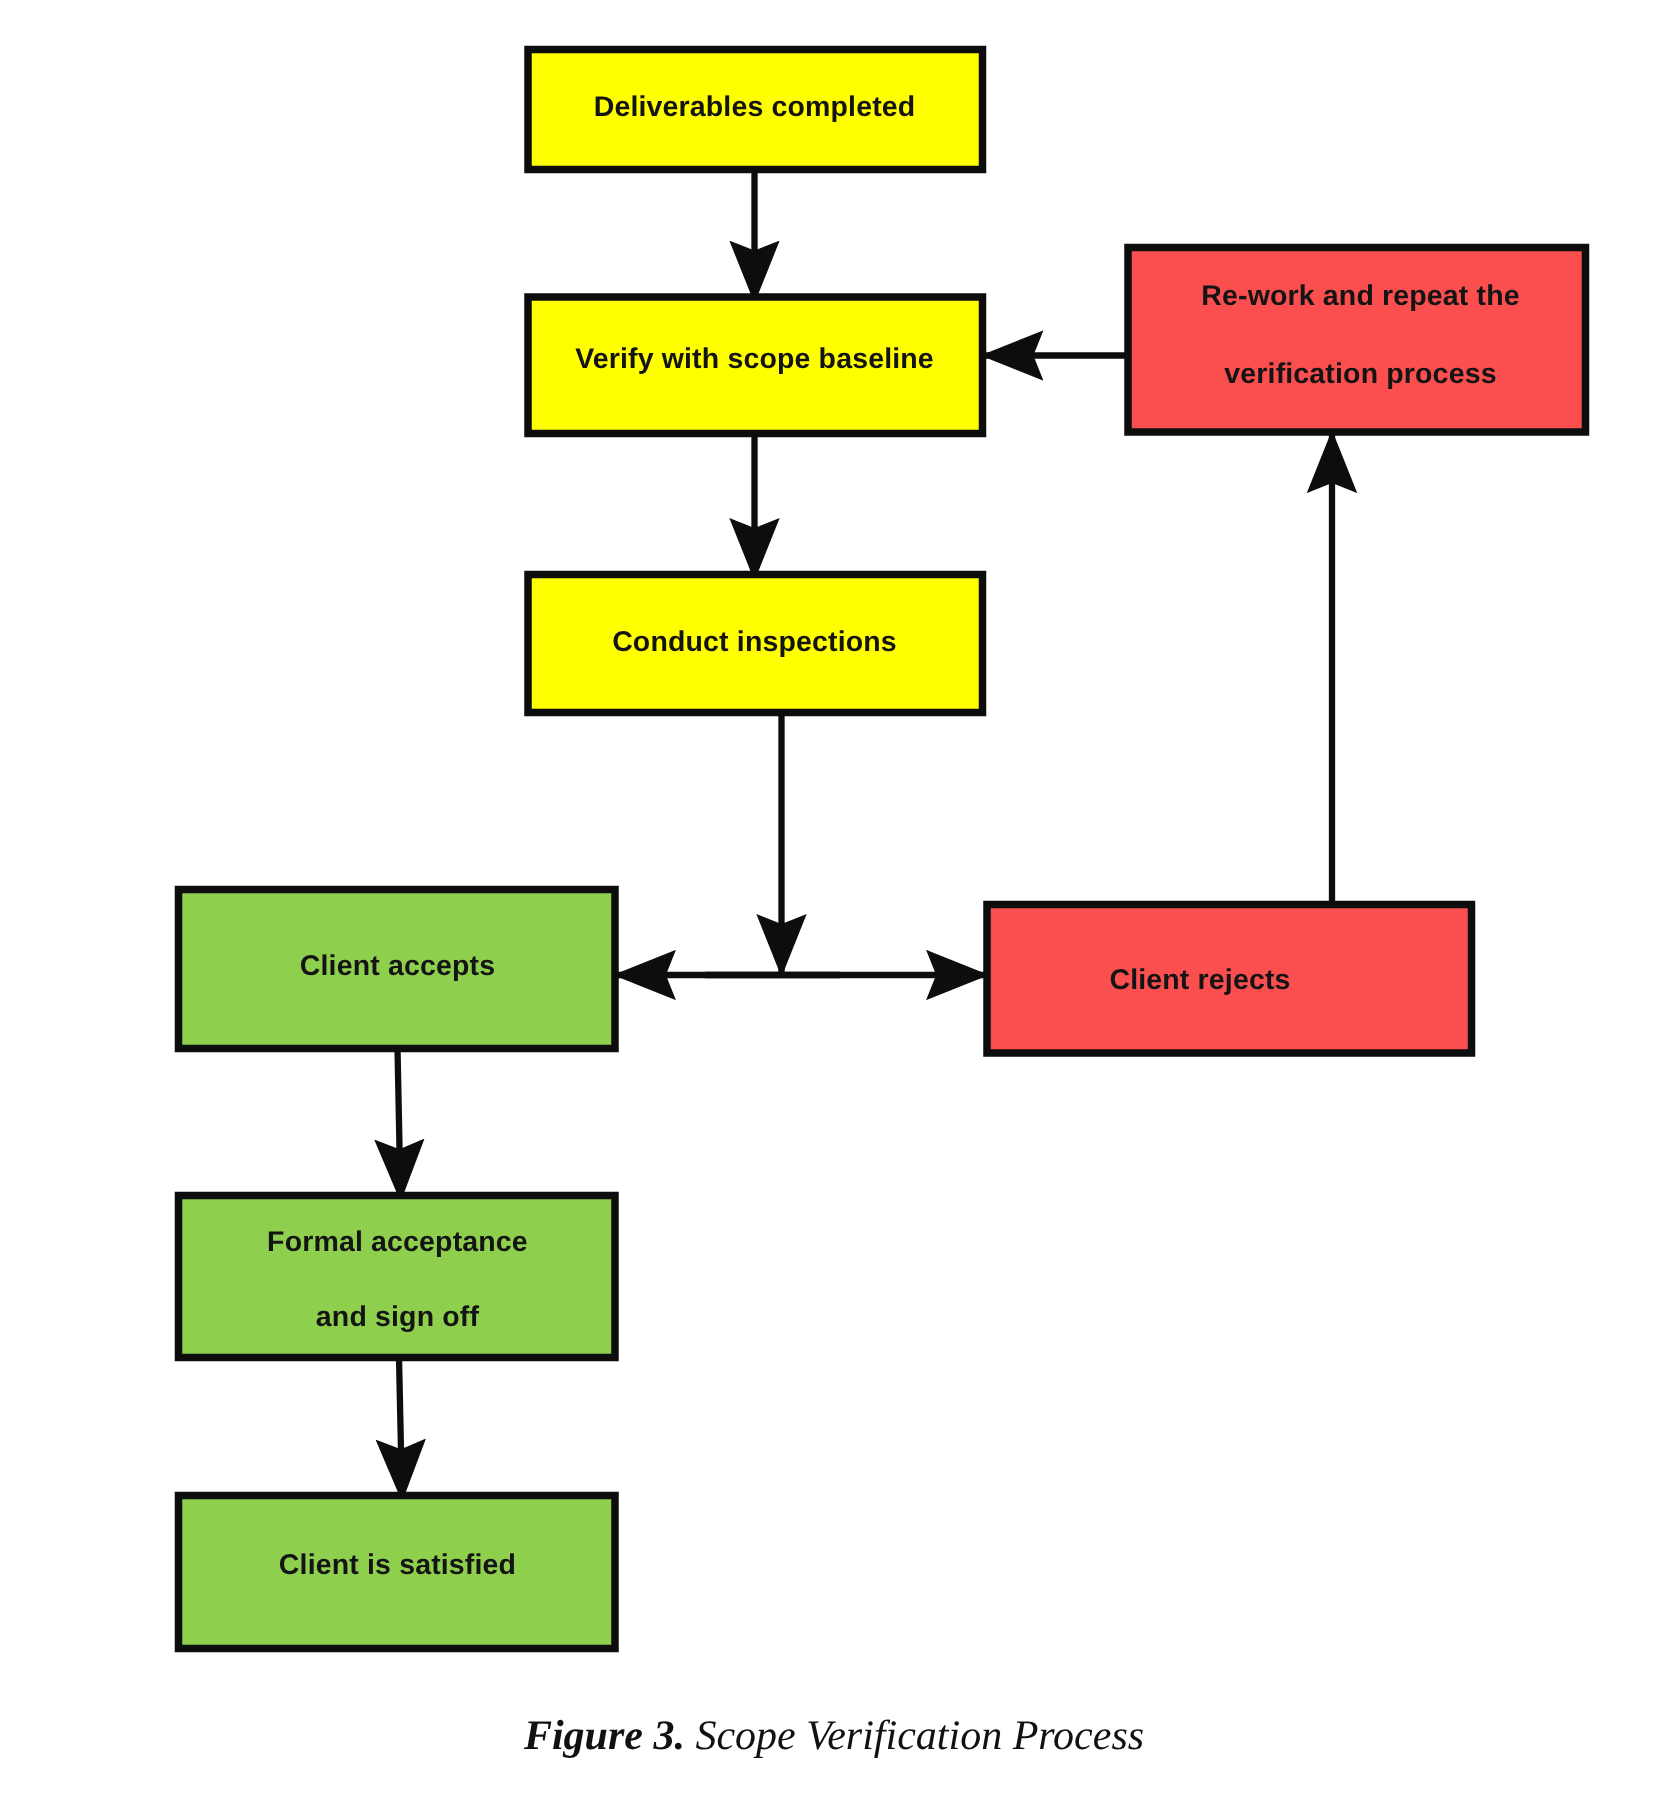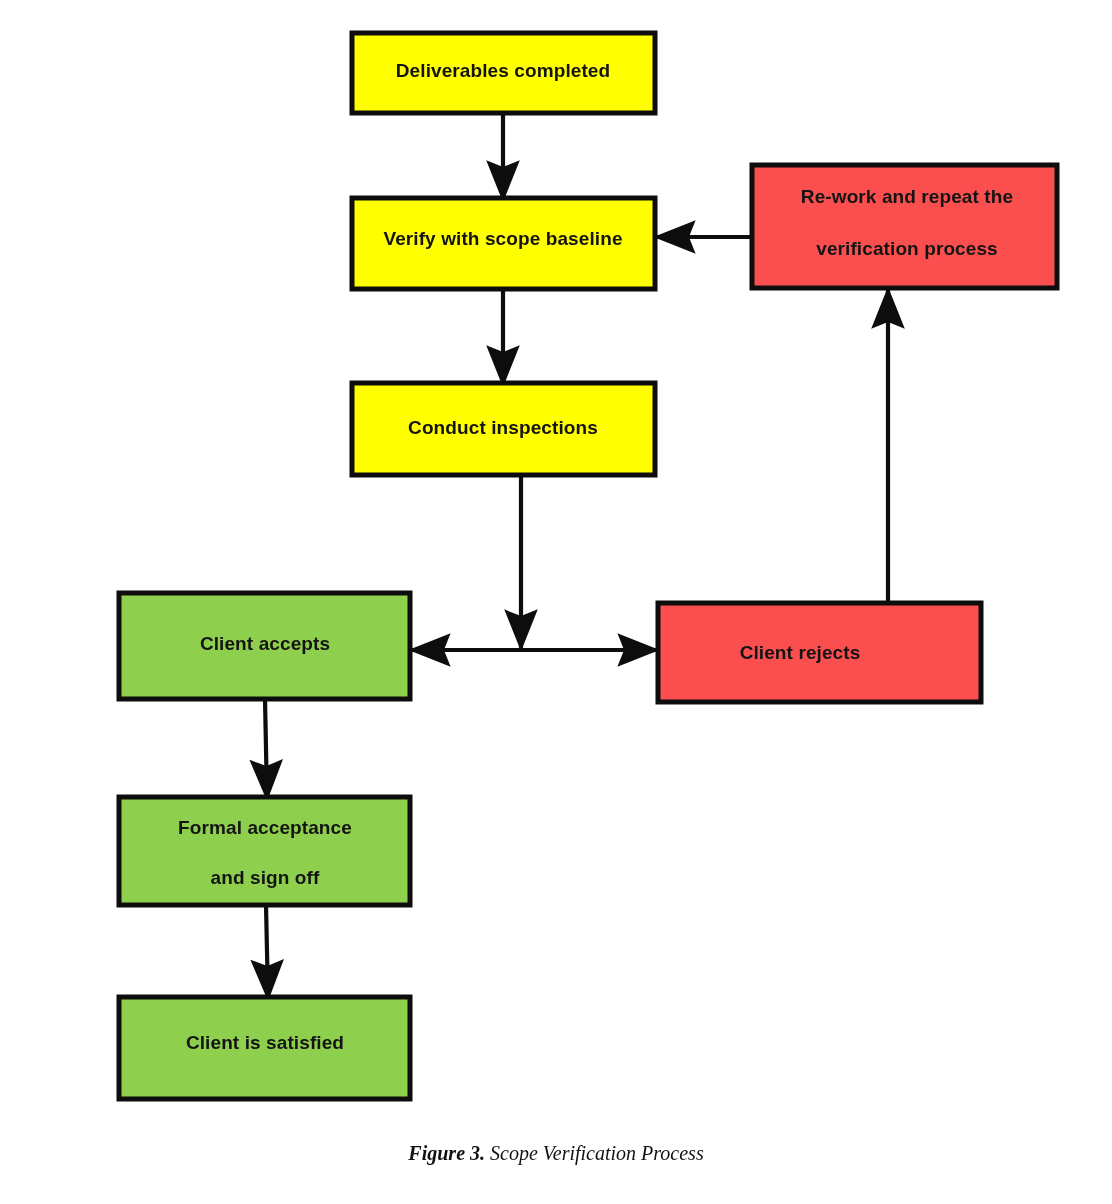--- a/index.html
+++ b/index.html
@@ -48,21 +48,21 @@
     stroke-width: 4.2;
     fill: none;
   }
   .caption {
     position: absolute;
     left: 0;
     top: 1142px;
     width: 1112px;
     text-align: center;
     font-family: "Liberation Serif", serif;
-    font-size: 20px;
+    font-size: 28px;
     color: #111111;
     white-space: nowrap;
   }
   .caption-label {
     font-weight: bold;
     font-style: italic;
   }
   .caption-title {
     font-style: italic;
     font-weight: normal;

